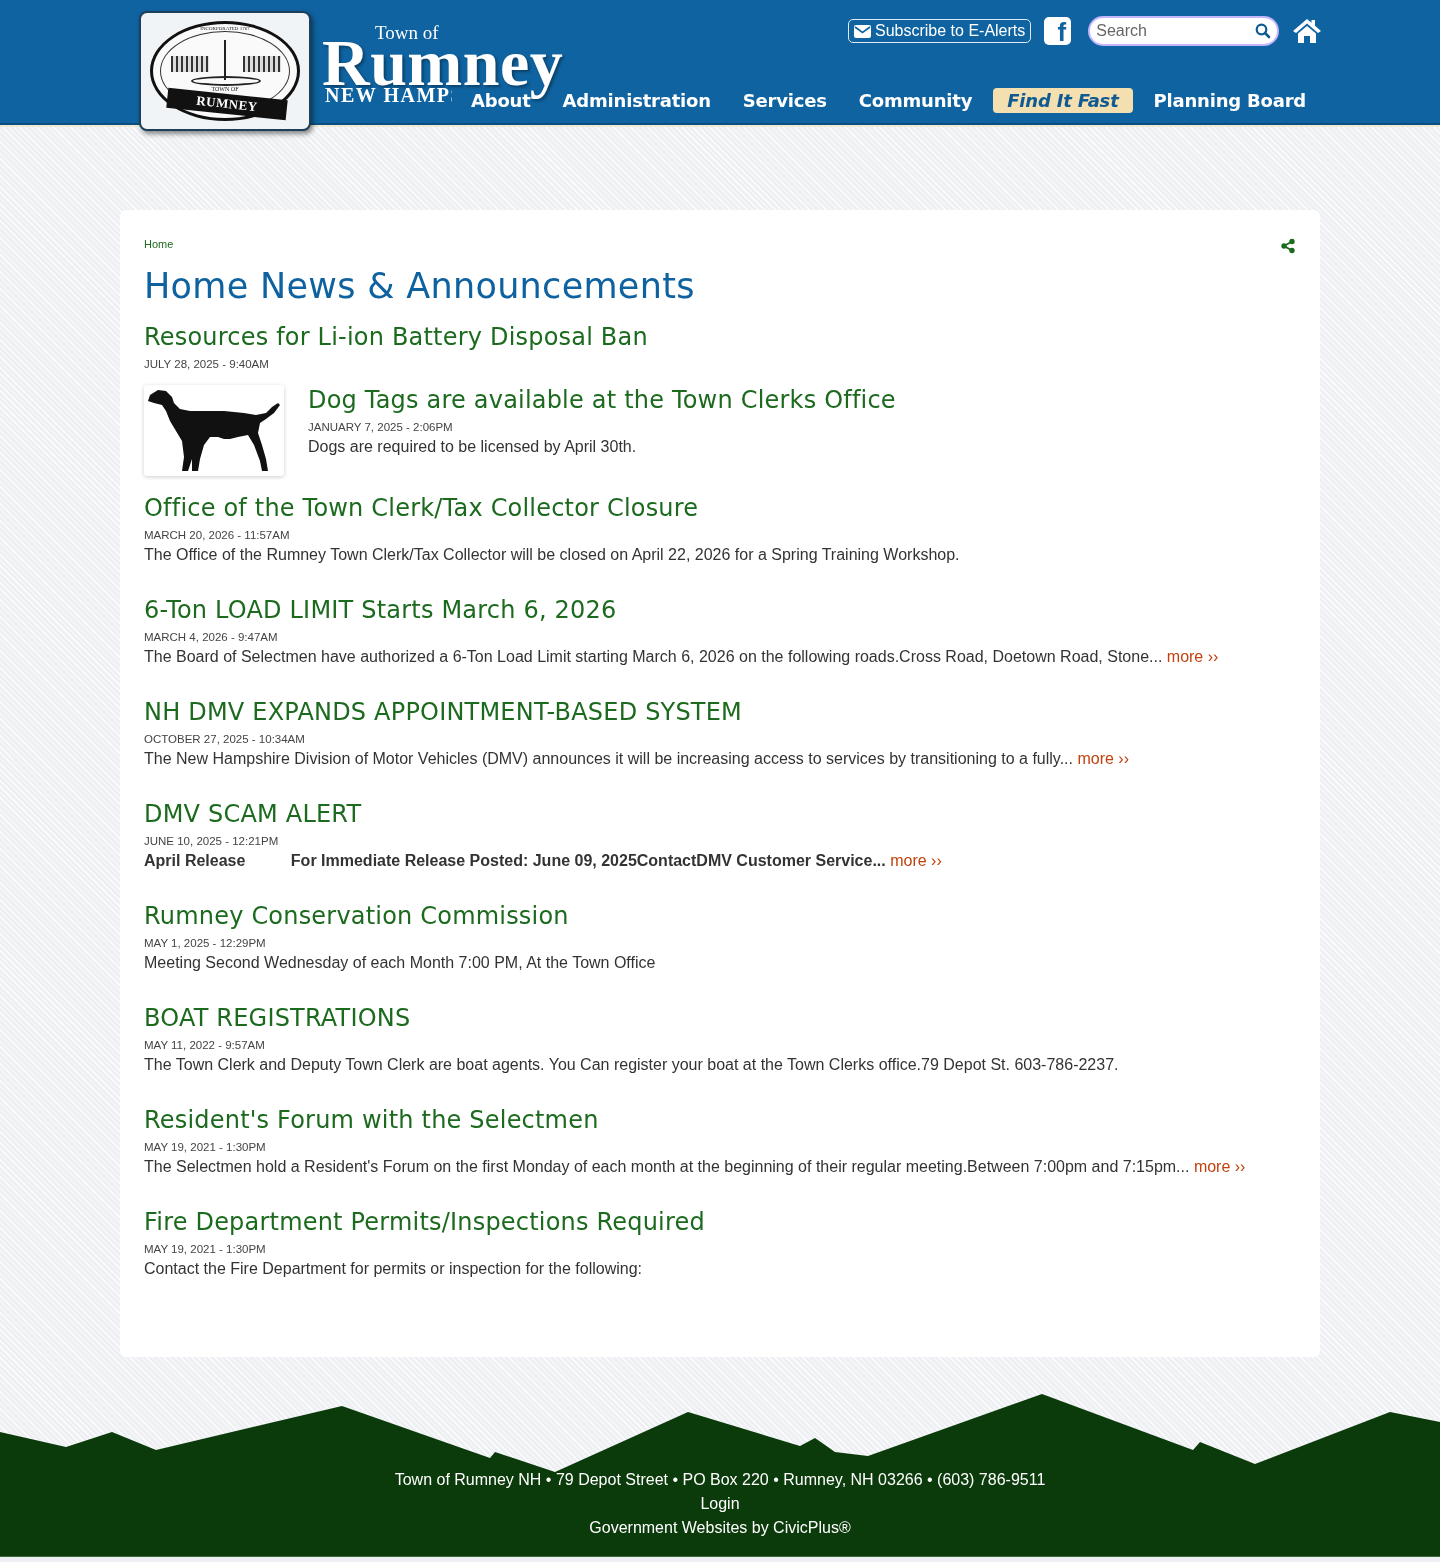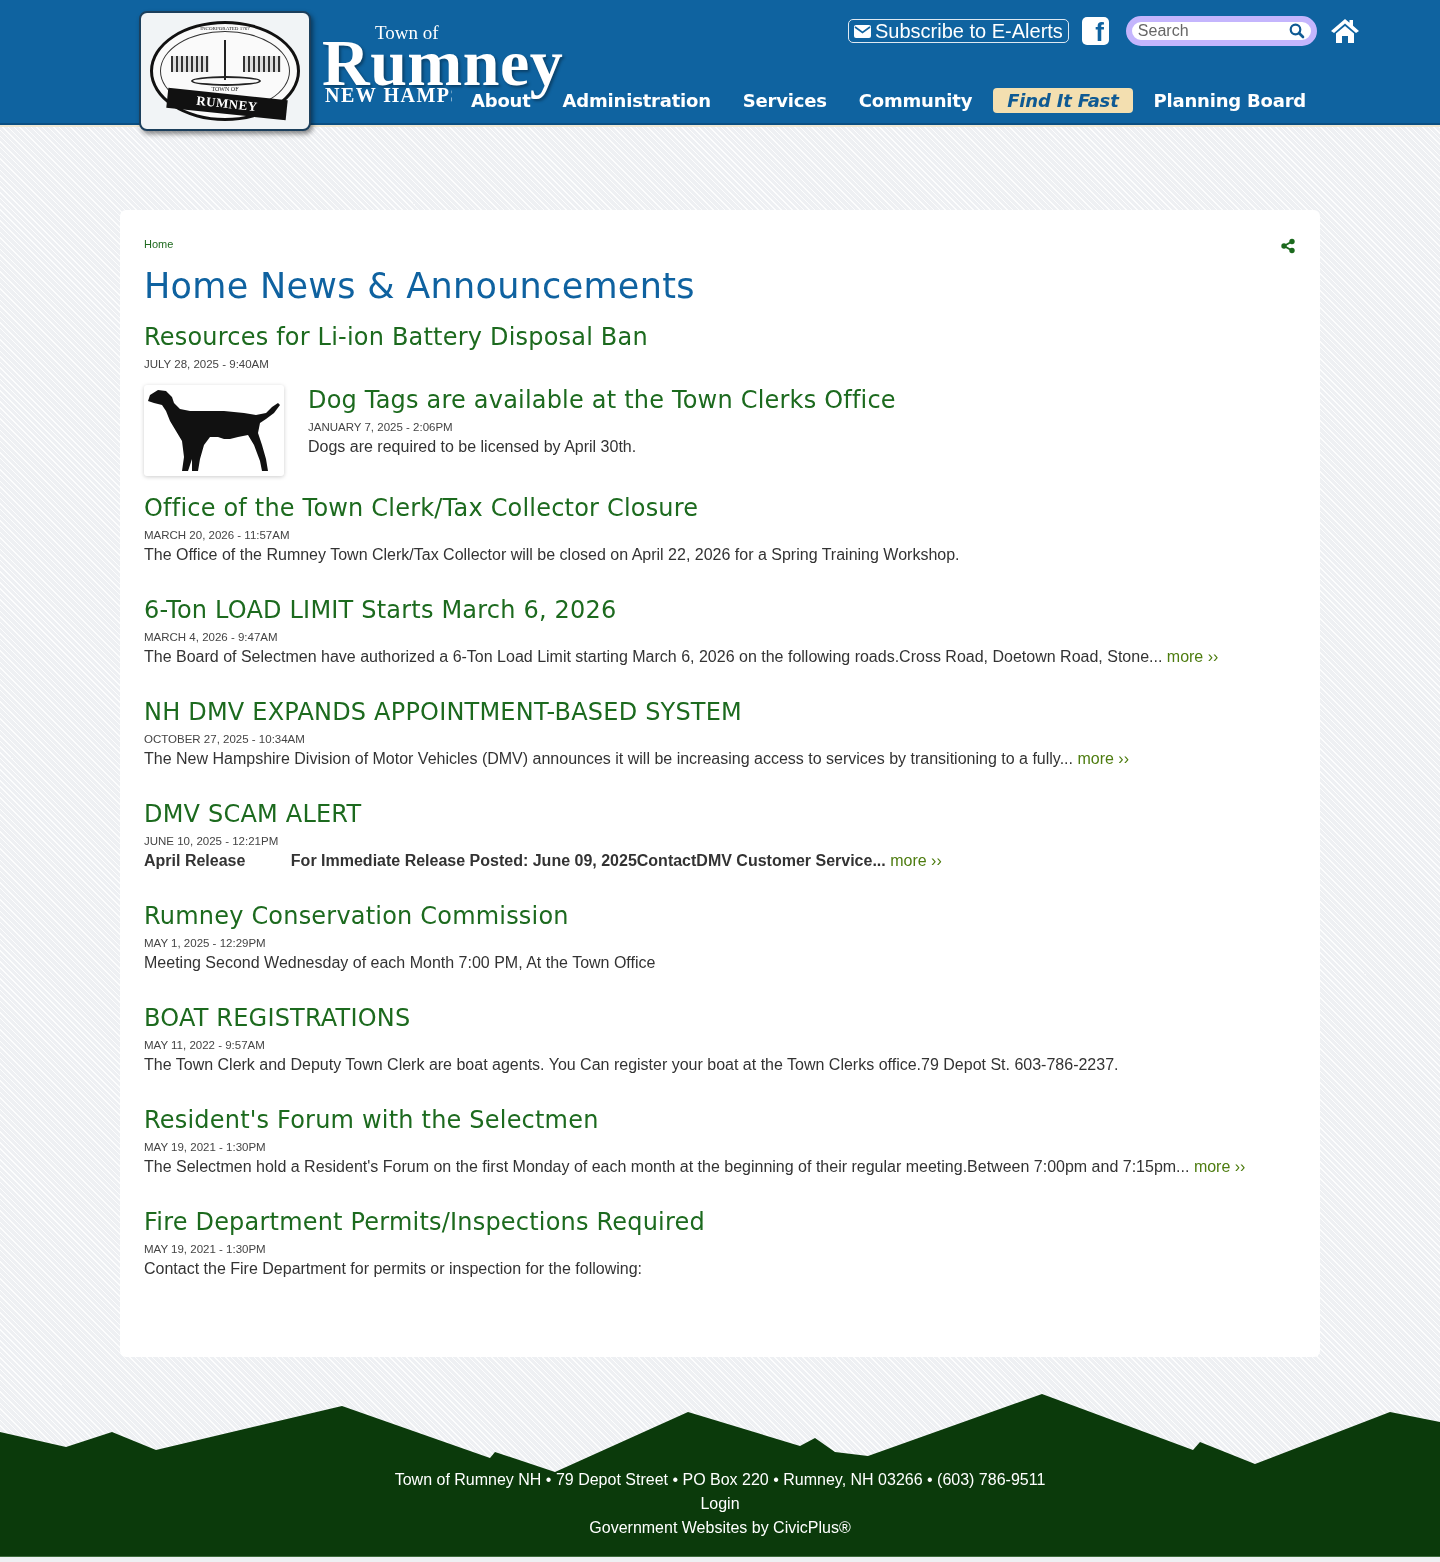--- a/index.html
+++ b/index.html
@@ -48,26 +48,26 @@
     .seal-top-text { position: absolute; top: 2px; left: 0; right: 0; text-align: center; font-size: 5px; font-family: "Liberation Serif", serif; color: #222; }
     .seal-town-of { position: absolute; bottom: 26px; left: 0; right: 0; text-align: center; font-size: 6px; font-family: "Liberation Serif", serif; color: #222; }
     .wordmark { position: absolute; left: 322px; top: 22px; color: #fff; font-family: "Liberation Serif", serif; }
     .wordmark .town-of { position: absolute; left: 53px; top: 0; font-size: 19px; white-space: nowrap; }
     .wordmark .rumney { position: absolute; left: 0; top: 10px; font-size: 66px; font-weight: bold; line-height: 62px; letter-spacing: 0.5px; text-shadow: 2px 2px 3px rgba(0,0,0,0.35); white-space: nowrap; }
     .wordmark .nh { position: absolute; left: 3px; top: 62px; font-size: 20px; font-weight: bold; letter-spacing: 1.5px; white-space: nowrap; width: 127px; overflow: hidden; }
 
     .util-bar { position: absolute; top: 16px; left: 848px; display: flex; align-items: center; }
     .subscribe-btn {
       display: flex; align-items: center; gap: 4px; height: 24px; padding: 0 5px;
-      border: 1px solid #dfe9f2; border-radius: 5px; color: #fff; font-size: 20px; background: #0f63a0; cursor: pointer;
+      border: 1px solid #dfe9f2; border-radius: 5px; color: #fff; font-size: 16px; background: #0f63a0; cursor: pointer;
     }
     .fb-icon { margin-left: 13px; width: 27px; height: 28px; background: #fff; border-radius: 5px; position: relative; overflow: hidden; }
     .fb-icon span { position: absolute; right: 5px; bottom: -3px; color: #0f63a0; font: bold 26px "Liberation Sans", sans-serif; }
     .search-wrap {
-      margin-left: 17px; width: 191px; height: 30px; background: #fff; border-radius: 15px; border: 6px solid #c4b5fd;
+      margin-left: 17px; width: 191px; height: 30px; background: #fff; border-radius: 15px; border: 2px solid #c4b5fd;
       display: flex; align-items: center; padding: 0 6px;
     }
     .search-input { border: none; outline: none; background: transparent; font-size: 16px; font-family: "Liberation Sans", sans-serif; color: #333; width: 150px; }
     .search-input::placeholder { color: #666; }
     .home-icon { margin-left: 12px; }
 
     .main-nav { position: absolute; top: 88px; left: 460px; display: flex; align-items: flex-start; }
     .nav-item {
       font-family: "DejaVu Sans", sans-serif; font-weight: bold; color: #fff; font-size: 18px;
       padding: 2px 11px; margin-right: 10px; border-radius: 4px; white-space: nowrap; cursor: pointer; letter-spacing: -0.2px;
@@ -81,21 +81,21 @@
     }
     .breadcrumb { font-size: 11px; color: #1f6a1f; display: inline-block; margin-top: 2px; }
     .share-icon { position: absolute; right: 24px; top: 28px; }
     .page-title { font-family: "DejaVu Sans", sans-serif; color: #0f62a0; font-size: 35px; font-weight: normal; margin-top: 14px; letter-spacing: 0.3px; }
     .news-list { margin-top: 16px; }
     .news-item { position: relative; }
     .news-title { font-family: "DejaVu Sans", sans-serif; color: #1c6a1e; font-size: 24px; font-weight: normal; letter-spacing: 0.2px; line-height: 30px; cursor: pointer; }
     .news-date { font-size: 11.5px; color: #444; margin-top: 6px; text-transform: uppercase; }
     .news-desc { font-size: 16px; color: #333; margin-top: 4px; line-height: 20px; }
     .news-desc .bold { font-weight: bold; }
-    .more-link { color: #4d7c0f; cursor: pointer; }
+    .more-link { color: #c2410c; cursor: pointer; }
     .thumb {
       position: absolute; left: 0; top: 0; width: 140px; height: 91px; background: #fff;
       box-shadow: 0 1px 4px rgba(0,0,0,0.2); border-radius: 3px; overflow: hidden;
     }
     .with-thumb .news-body { margin-left: 164px; }
 
     
     .footer { position: absolute; left: 0; top: 1392px; width: 1440px; height: 170px; }
     .footer svg { position: absolute; left: 0; top: 0; }
     .footer-text { position: absolute; left: 0; right: 0; top: 76px; text-align: center; color: #fff; font-size: 16px; line-height: 24px; }

